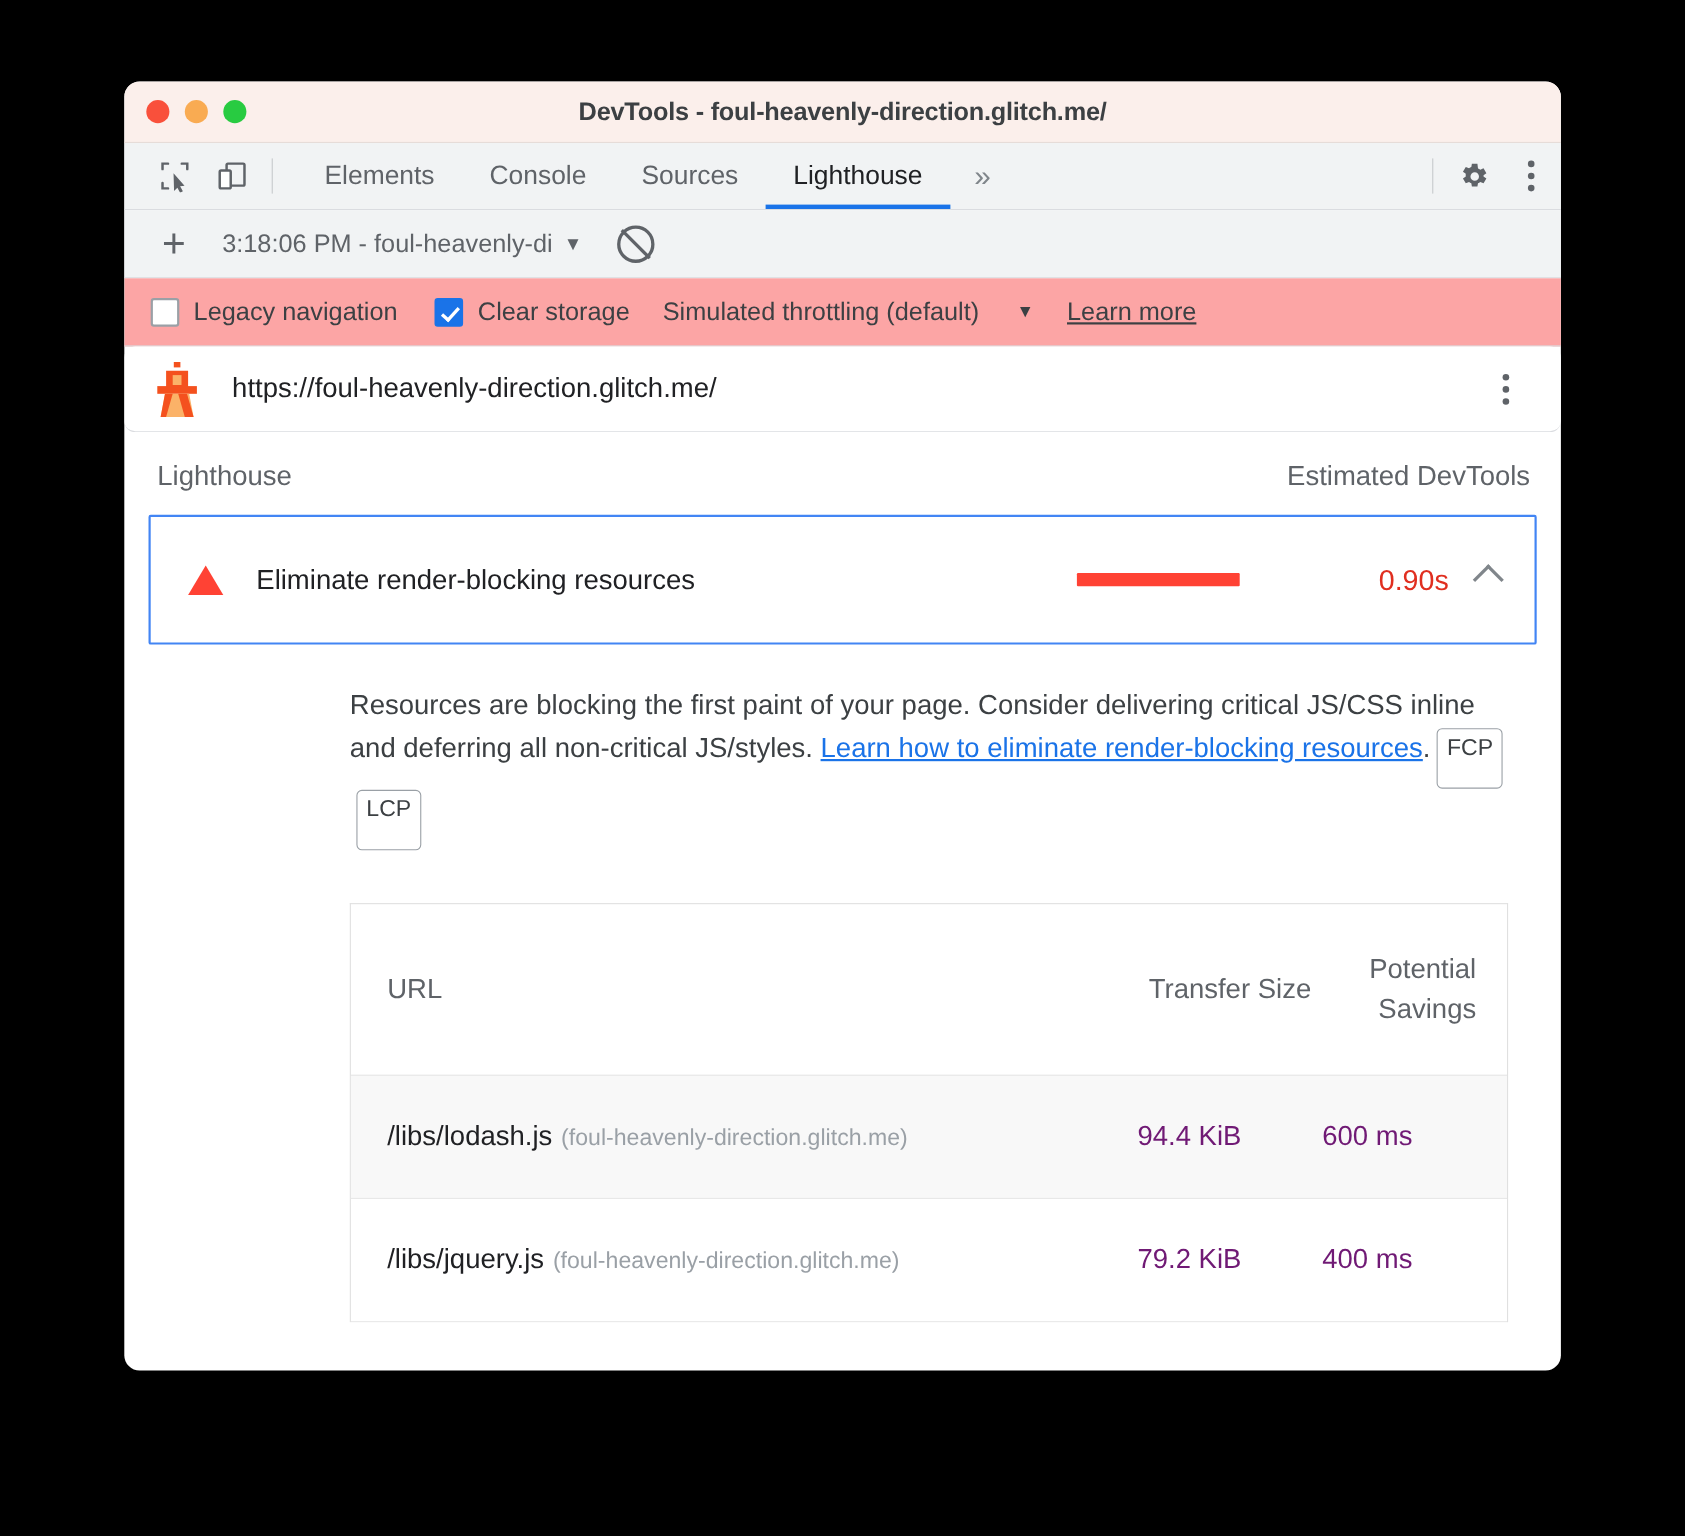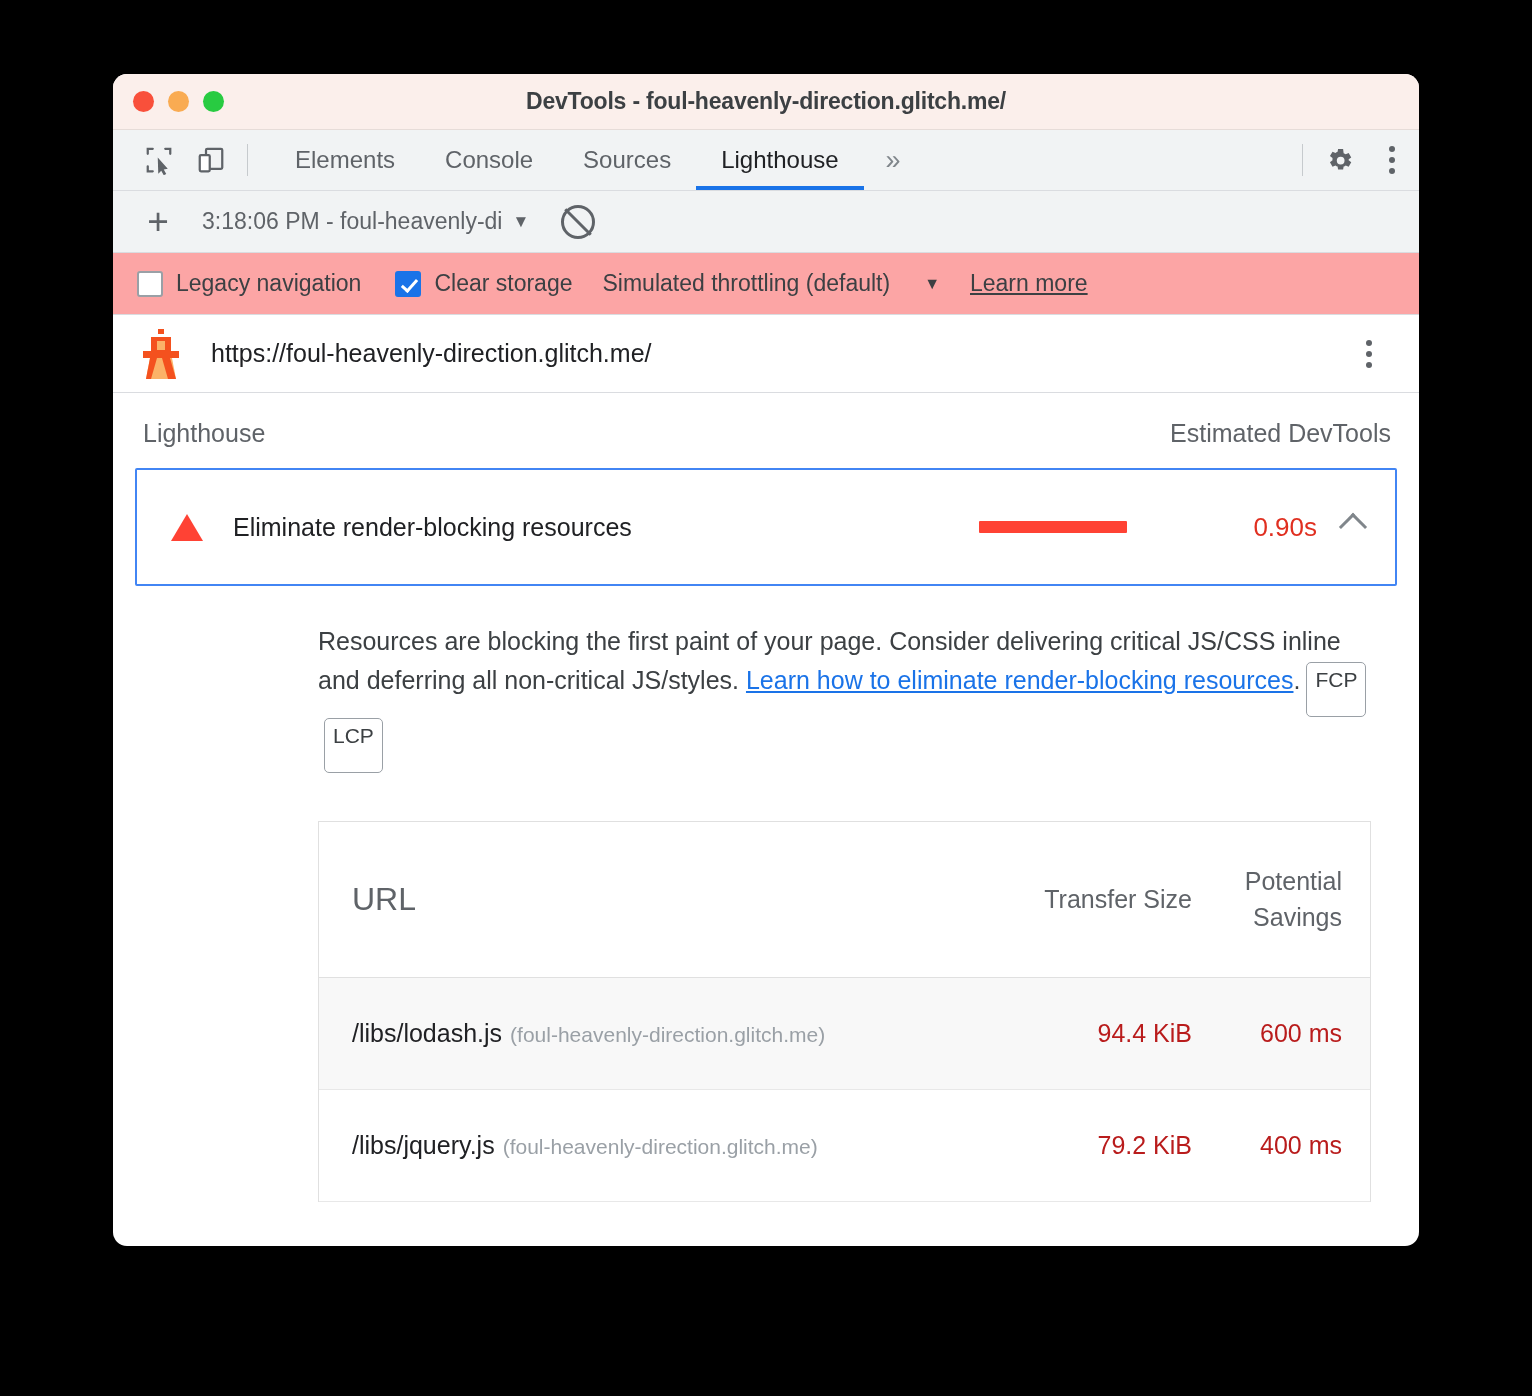--- a/index.html
+++ b/index.html
@@ -169,20 +169,21 @@
     margin-left: 18px;
   }
 
   
   .urlbar {
     height: 78px;
     background: #ffffff;
     border-bottom: 1px solid #dadce0;
     display: flex; align-items: center;
     padding: 0 30px 0 26px;
+    border-radius: 10px;
   }
   .lh-icon { width: 44px; height: 50px; flex: none; }
   .url-text {
     margin-left: 28px;
     font-size: 25px;
     color: #202124;
   }
   .urlbar .dots-v { margin-left: auto; width: 40px; }
 
   
@@ -255,42 +256,42 @@
   }
   .trow { display: flex; align-items: center; }
   .trow.head {
     height: 156px;
     border-bottom: 1px solid #e0e0e0;
     align-items: center;
   }
   .th-url {
     flex: 1;
     padding-left: 33px;
-    font-size: 32px;
+    font-size: 25px;
     color: #5f6368;
   }
   .th-num {
     width: 168px;
     text-align: right;
     font-size: 25px;
     color: #5f6368;
     line-height: 1.45;
     padding-right: 10px;
   }
   .th-num.last { padding-right: 28px; }
   .trow.data {
     height: 112px;
     border-bottom: 1px solid #e8e8e8;
   }
   .trow.data.alt { background: #f8f8f8; }
   .td-url { flex: 1; padding-left: 33px; font-size: 25px; color: #202124; }
   .td-url .origin { color: #9aa0a6; font-size: 21px; margin-left: 8px; }
   .td-num {
-    width: 168px; text-align: right;
-    font-size: 25px; color: #b91c1c;
+    width: 168px; text-align: left;
+    font-size: 25px; color: #701a75;
     padding-right: 10px;
   }
   .td-num.last { padding-right: 28px; }
 </style>
 </head>
 <body>
 
 <div class="window">
 
   <div class="titlebar">

